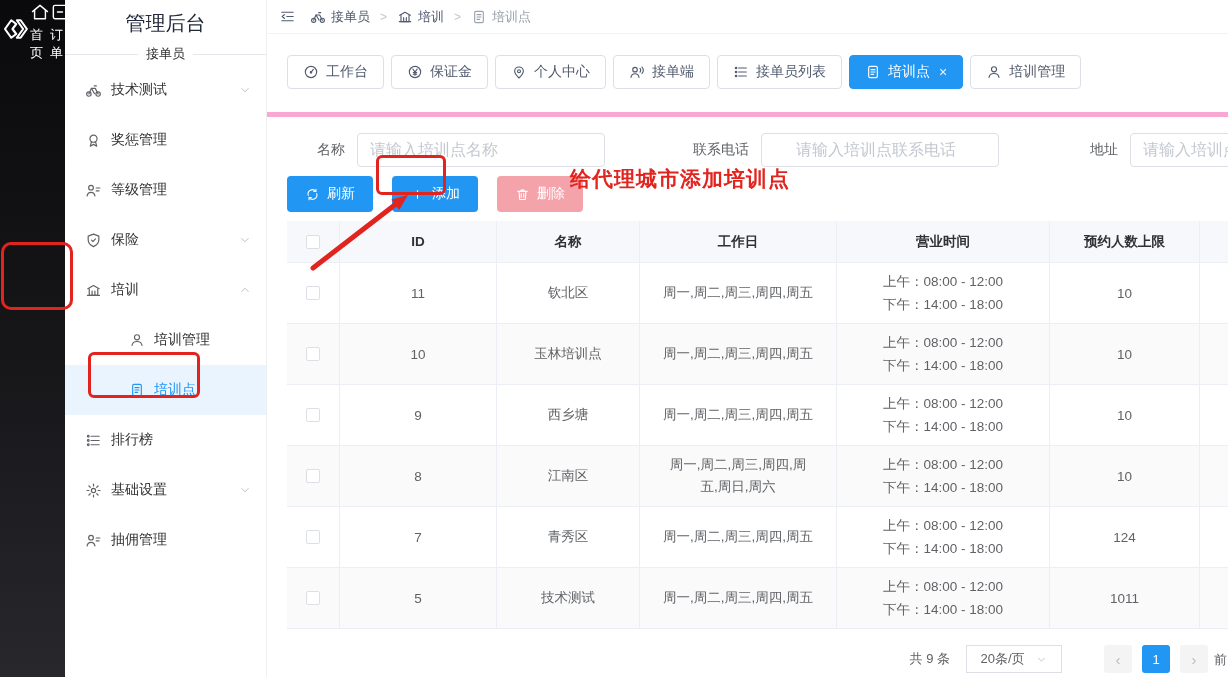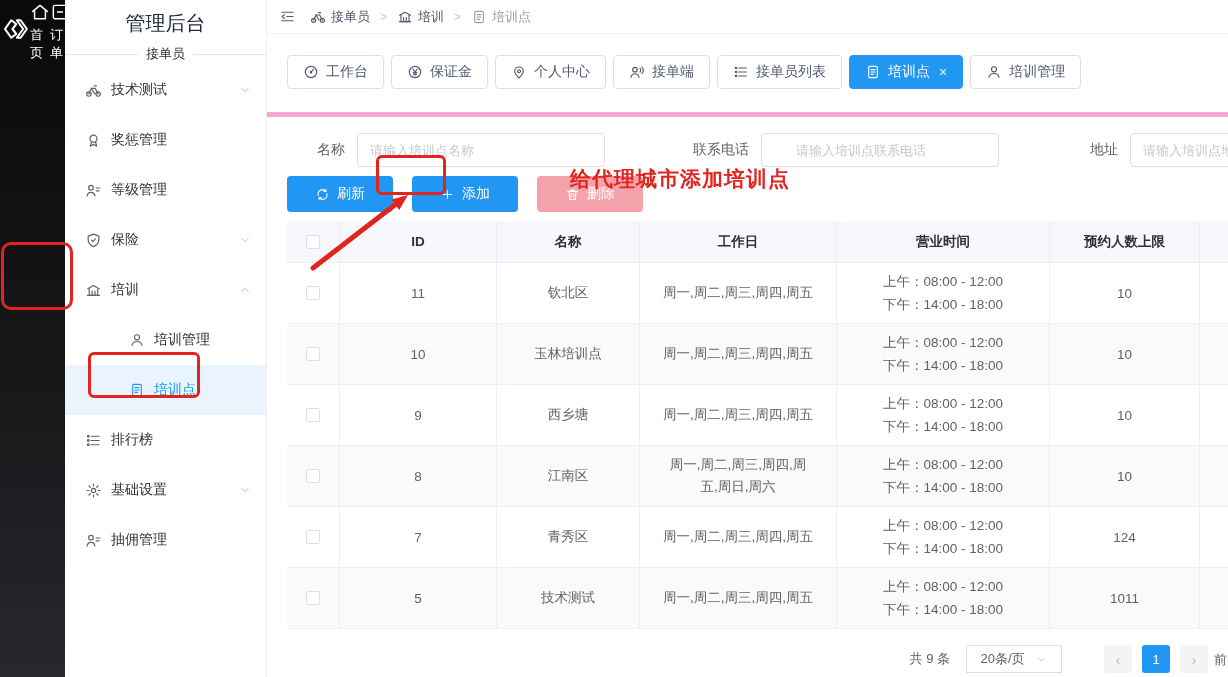--- a/index.html
+++ b/index.html
@@ -40,28 +40,28 @@
 
   .tabstrip { display:flex; gap:7px; padding:21px 20px 23px; border-bottom:5px solid #f9a8d4;align-items:center; }
   .tab { display:flex; align-items:center; gap:7px; height:34px; padding:0 15px; border:1px solid #dcdfe6; border-radius:4px; background:#fff; font-size:14px; color:#515a6e; cursor:pointer; white-space:nowrap; }
   .tab.active { background:#2196f3; border-color:#2196f3; color:#fff; }
   .tab .x { font-size:14px; margin-left:2px; opacity:.9; cursor:pointer; }
 
   .content { padding:0 20px; }
   .filters { display:flex; align-items:center; margin-top:16px; white-space:nowrap; }
   .fgroup { display:flex; align-items:center; }
   .fgroup .flabel { font-size:14px; color:#606266; margin-right:12px; }
-  .fgroup input { height:34px; border:1px solid #dcdfe6; border-radius:4px; padding:0 12px; font-size:13px; color:#606266; outline:none; font-family:inherit; }
+  .fgroup input { height:34px; border:1px solid #dcdfe6; border-radius:4px; padding:0 12px; font-size:16px; color:#606266; outline:none; font-family:inherit; }
   .fgroup input::placeholder { color:#c3c8d0; }
   .g1 { margin-left:30px; } .g1 input { width:248px; }
   .g2 { margin-left:88px; } .g2 input { width:238px;padding-left:34px; }
   .g3 { margin-left:91px; } .g3 input { width:240px; }
 
   .toolbar { display:flex; gap:19px; margin-top:9px; }
-  .btn { display:flex; align-items:center; gap:7px; height:36px; padding:0 28px; border:none; border-radius:4px; font-size:14px; color:#fff; cursor:pointer; font-family:inherit; }
+  .btn { display:flex; align-items:center; gap:7px; height:36px; padding:0 18px; border:none; border-radius:4px; font-size:14px; color:#fff; cursor:pointer; font-family:inherit; }
   .btn.blue { background:#2196f3; }
   .btn.pink { background:#f5a3ab; cursor:not-allowed; }
 
   .tbl { margin-top:9px; width:1033px; font-size:13.5px; }
   .tr { display:flex; border-bottom:1px solid #ebeef5; align-items:stretch; }
   .th,.td { display:flex; align-items:center; justify-content:center; border-right:1px solid #ebeef5; text-align:center; }
   .tr.head { background:#f7f8fb; height:42px; color:#303133; font-weight:bold; }
   .tr.row { height:61px; color:#606266; background:#fff; }
   .tr.row.alt { background:#fafafa; }
   .c0{width:53px;} .c1{width:157px;} .c2{width:143px;} .c3{width:197px;} .c4{width:213px;} .c5{width:150px;} .c6{width:120px; border-right:none;}

